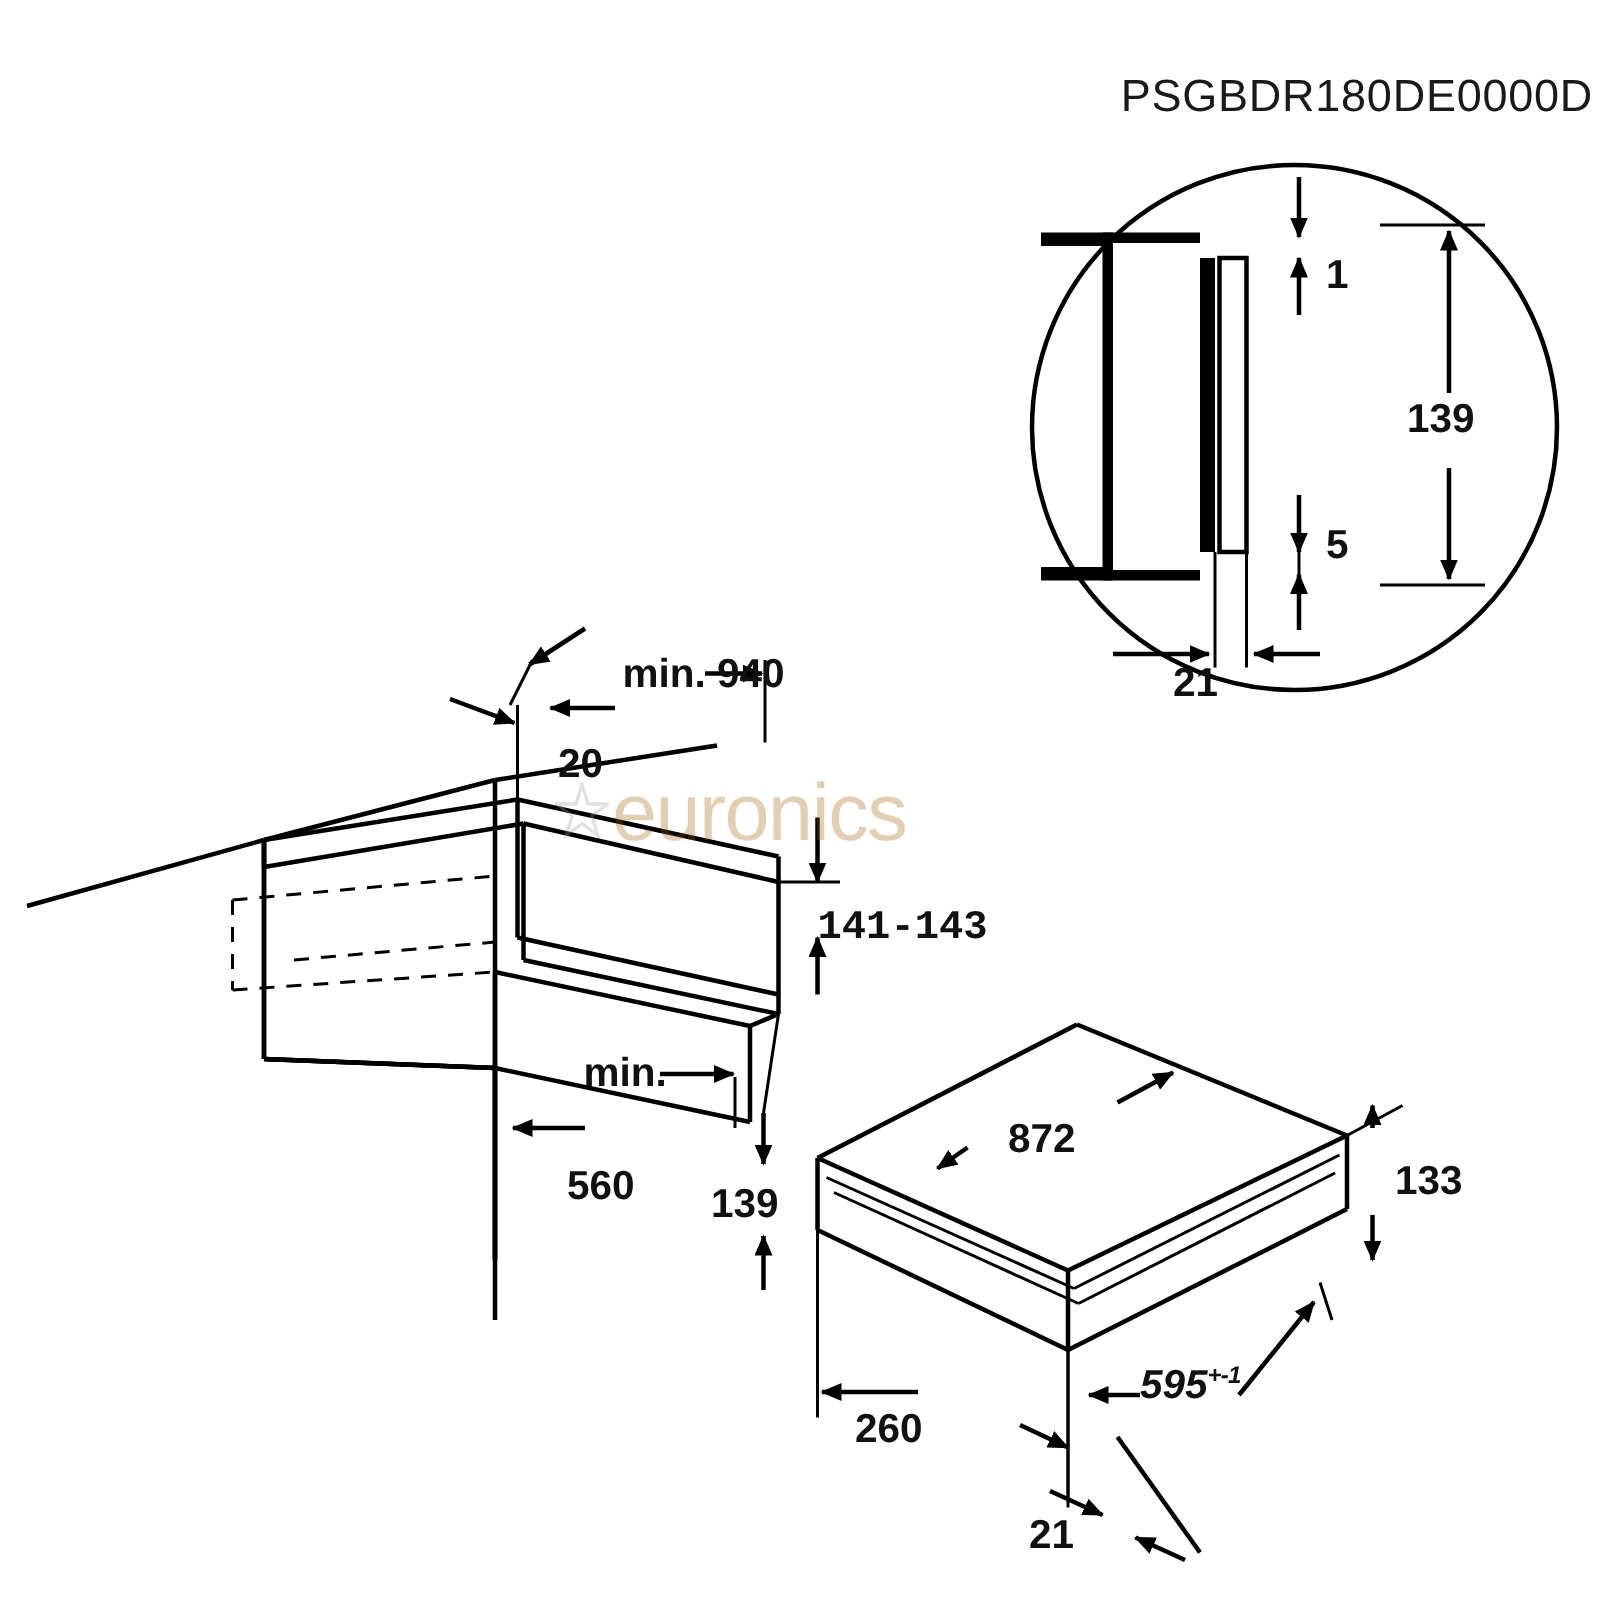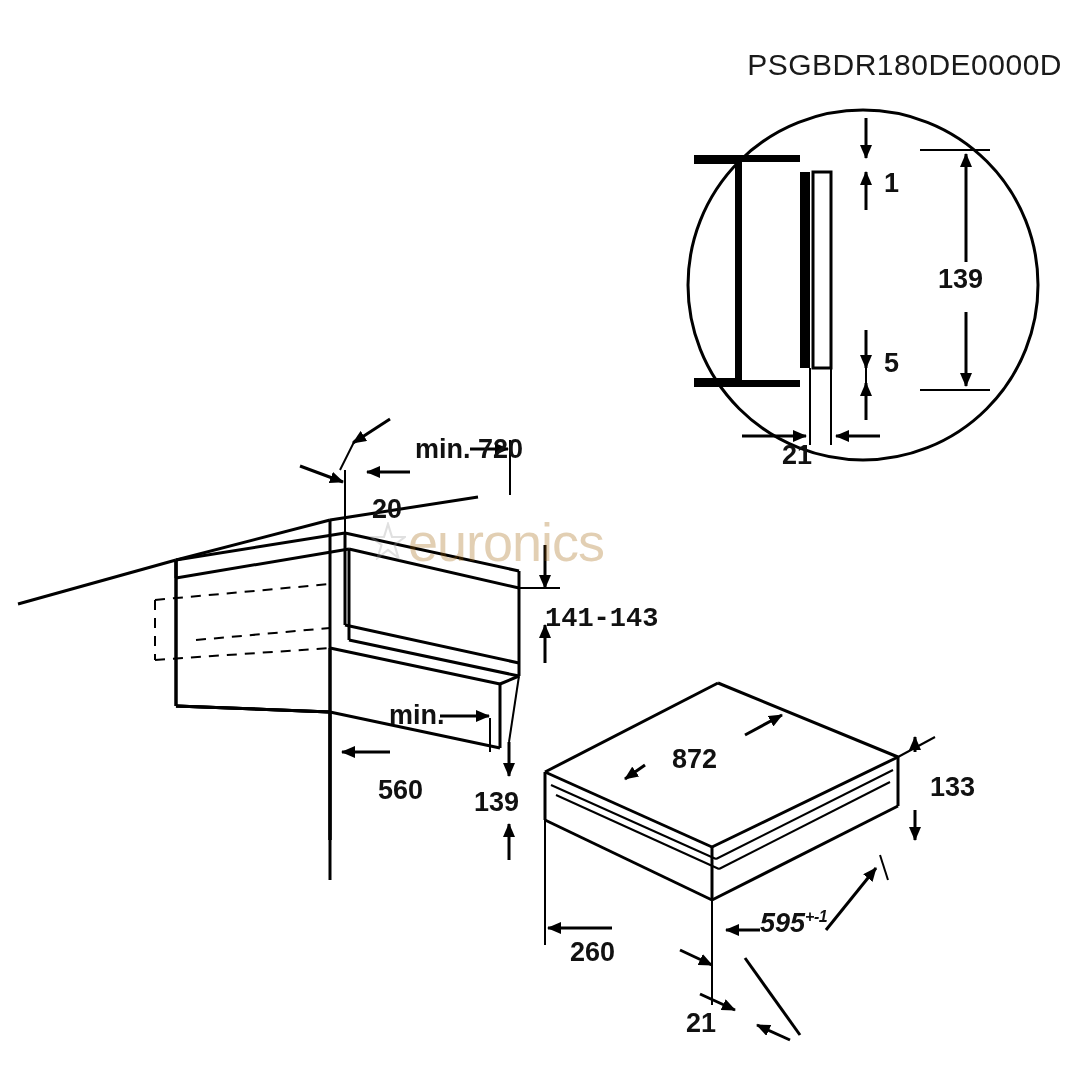--- a/index.html
+++ b/index.html
@@ -226,21 +226,21 @@
       <line x1="745" y1="958" x2="800" y2="1035" stroke="#000" stroke-width="3"></line>
     </g>
   </svg>
 
   <div class="dim-label" style="left:884px; top:168px;">1</div>
   <div class="dim-label" style="left:884px; top:348px;">5</div>
   <div class="dim-label" style="left:938px; top:264px;">139</div>
   <div class="dim-label" style="left:782px; top:440px;">21</div>
 
   <div class="dim-label" style="left:372px; top:450px;margin-top:44px;">20</div>
-  <div class="dim-label" style="left:415px; top:434px;">min. 720</div>
+  <div class="dim-label" style="left:415px; top:434px;">min. 940</div>
   <div class="dim-label" style="left:545px; top:604px;font-family:Liberation Mono, monospace;">141-143</div>
   <div class="dim-label" style="left:389px; top:700px;">min.</div>
   <div class="dim-label" style="left:378px; top:775px;">560</div>
 
   <div class="dim-label" style="left:672px; top:744px;">872</div>
   <div class="dim-label" style="left:930px; top:772px;">133</div>
   <div class="dim-label" style="left:474px; top:787px;">139</div>
   <div class="dim-label" style="left:760px; top:908px;font-style:italic;"><span>595</span><span class="sup">+-1</span></div>
   <div class="dim-label" style="left:570px; top:937px;">260</div>
   <div class="dim-label" style="left:686px; top:1008px;">21</div>

